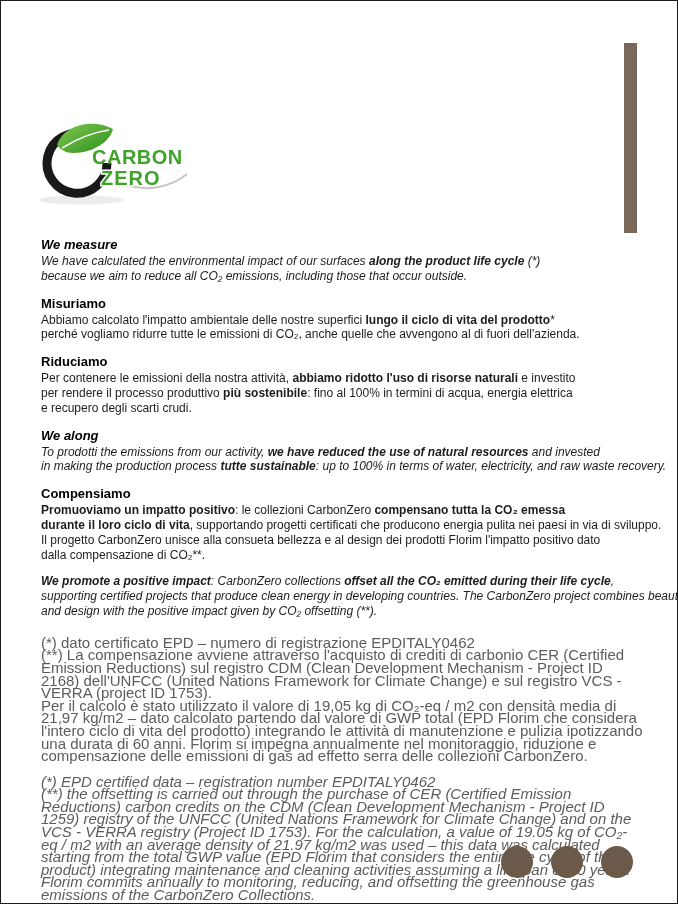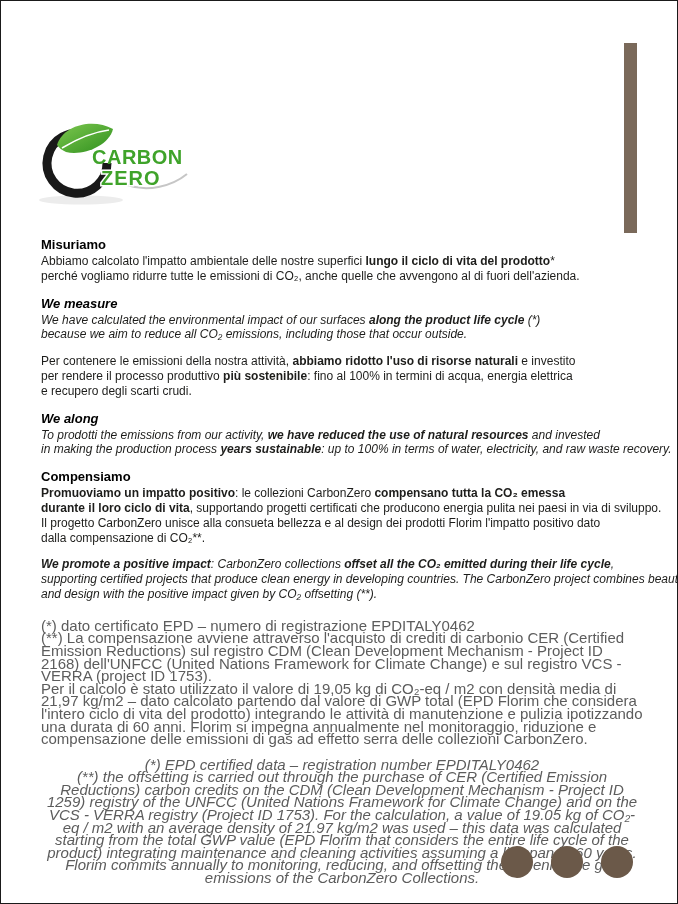--- a/index.html
+++ b/index.html
@@ -20,21 +20,21 @@
   }
   .logo-wrap { position:absolute; top:118px; left:34px; width:156px; height:88px; }
   .logo-wrap svg { width:100%; height:100%; }
   .content { position:absolute; top:236px; left:40px; width:602px; }
   .sec { margin-bottom:12px; }
   .sec h3 { font-size:13px; line-height:15px; font-weight:bold; margin-bottom:2px; color:#000; }
   .sec p { font-size:12px; line-height:14.8px; white-space:nowrap; }
   .sec.en h3, .sec.en p { font-style:italic; }
   .footnotes { margin-top:18px; font-size:15px; line-height:12.6px; color:var(--footnote-gray,#5c5c5c); }
   .fn-block p { margin:0; }
-  .fn-block.en { font-style:italic; margin-top:13px;text-align:center; }
+  .fn-block.en { font-style:italic; margin-top:13px; }
   .dots { position:absolute; top:845px; right:44px; display:flex; gap:18px; }
   .dot { width:32px; height:32px; border-radius:50%; background:var(--dot-brown,#6b5949); }
 </style>
 </head>
 <body>
 
 <div class="page">
 
   <div class="accent-bar"></div>
 
@@ -51,37 +51,38 @@
       <path d="M 52 16 A 30 30 0 1 0 72 44" stroke="#191919" stroke-width="9" fill="none"></path>
       <path d="M 22 26 C 28 6 58 -1 78 10 C 74 27 48 37 31 33 C 27 31 24 29 22 26 Z" fill="url(#leafG)"></path>
       <path d="M 27 29 C 42 20 58 13 74 11" stroke="#ffffff" stroke-width="1.6" fill="none"></path>
       <text x="57" y="45" font-size="20" font-weight="bold" fill="#3fa32a" style="letter-spacing:0.5px">CARBON</text>
       <text x="66" y="66" font-size="20" font-weight="bold" fill="#3fa32a" style="letter-spacing:1px;paint-order:stroke;stroke:#ffffff;stroke-width:3px">ZERO</text>
     </svg>
   </div>
 
   <div class="content">
 
-    <section class="sec">
-      <h3>Misuriamo</h3>
-      <p><span>Abbiamo calcolato l'impatto ambientale delle nostre superfici </span><b>lungo il ciclo di vita del prodotto</b><span>*</span><br><span>perché vogliamo ridurre tutte le emissioni di CO₂, anche quelle che avvengono al di fuori dell'azienda.</span></p>
-    </section>
-
     <section class="sec en">
       <h3>We measure</h3>
       <p><span>We have calculated the environmental impact of our surfaces </span><b>along the product life cycle</b><span> (*)</span><br><span>because we aim to reduce all CO₂ emissions, including those that occur outside.</span></p>
     </section>
 
     <section class="sec">
+      <h3>Misuriamo</h3>
+      <p><span>Abbiamo calcolato l'impatto ambientale delle nostre superfici </span><b>lungo il ciclo di vita del prodotto</b><span>*</span><br><span>perché vogliamo ridurre tutte le emissioni di CO₂, anche quelle che avvengono al di fuori dell'azienda.</span></p>
+    </section>
+
+    <section class="sec">
+      <h3>Riduciamo</h3>
       <p><span>Per contenere le emissioni della nostra attività, </span><b>abbiamo ridotto l'uso di risorse naturali</b><span> e investito</span><br><span>per rendere il processo produttivo </span><b>più sostenibile</b><span>: fino al 100% in termini di acqua, energia elettrica</span><br><span>e recupero degli scarti crudi.</span></p>
     </section>
 
     <section class="sec en">
       <h3>We along</h3>
-      <p><span>To prodotti the emissions from our activity, </span><b>we have reduced the use of natural resources</b><span> and invested</span><br><span>in making the production process </span><b>years sustainable</b><span>: up to 100% in terms of water, electricity, and raw waste recovery.</span></p>
+      <p><span>To prodotti the emissions from our activity, </span><b>we have reduced the use of natural resources</b><span> and invested</span><br><span>in making the production process </span><b>tutte sustainable</b><span>: up to 100% in terms of water, electricity, and raw waste recovery.</span></p>
     </section>
 
     <section class="sec">
       <h3>Compensiamo</h3>
       <p><b>Promuoviamo un impatto positivo</b><span>: le collezioni CarbonZero </span><b>compensano tutta la CO₂ emessa</b><br><b>durante il loro ciclo di vita</b><span>, supportando progetti certificati che producono energia pulita nei paesi in via di sviluppo.</span><br><span>Il progetto CarbonZero unisce alla consueta bellezza e al design dei prodotti Florim l'impatto positivo dato</span><br><span>dalla compensazione di CO₂**.</span></p>
     </section>
 
     <section class="sec en">
       <p><b>We promote a positive impact</b><span>: CarbonZero collections </span><b>offset all the CO₂ emitted during their life cycle</b><span>,</span><br><span>supporting certified projects that produce clean energy in developing countries. The CarbonZero project combines beauty</span><br><span>and design with the positive impact given by CO₂ offsetting (**).</span></p>
     </section>

